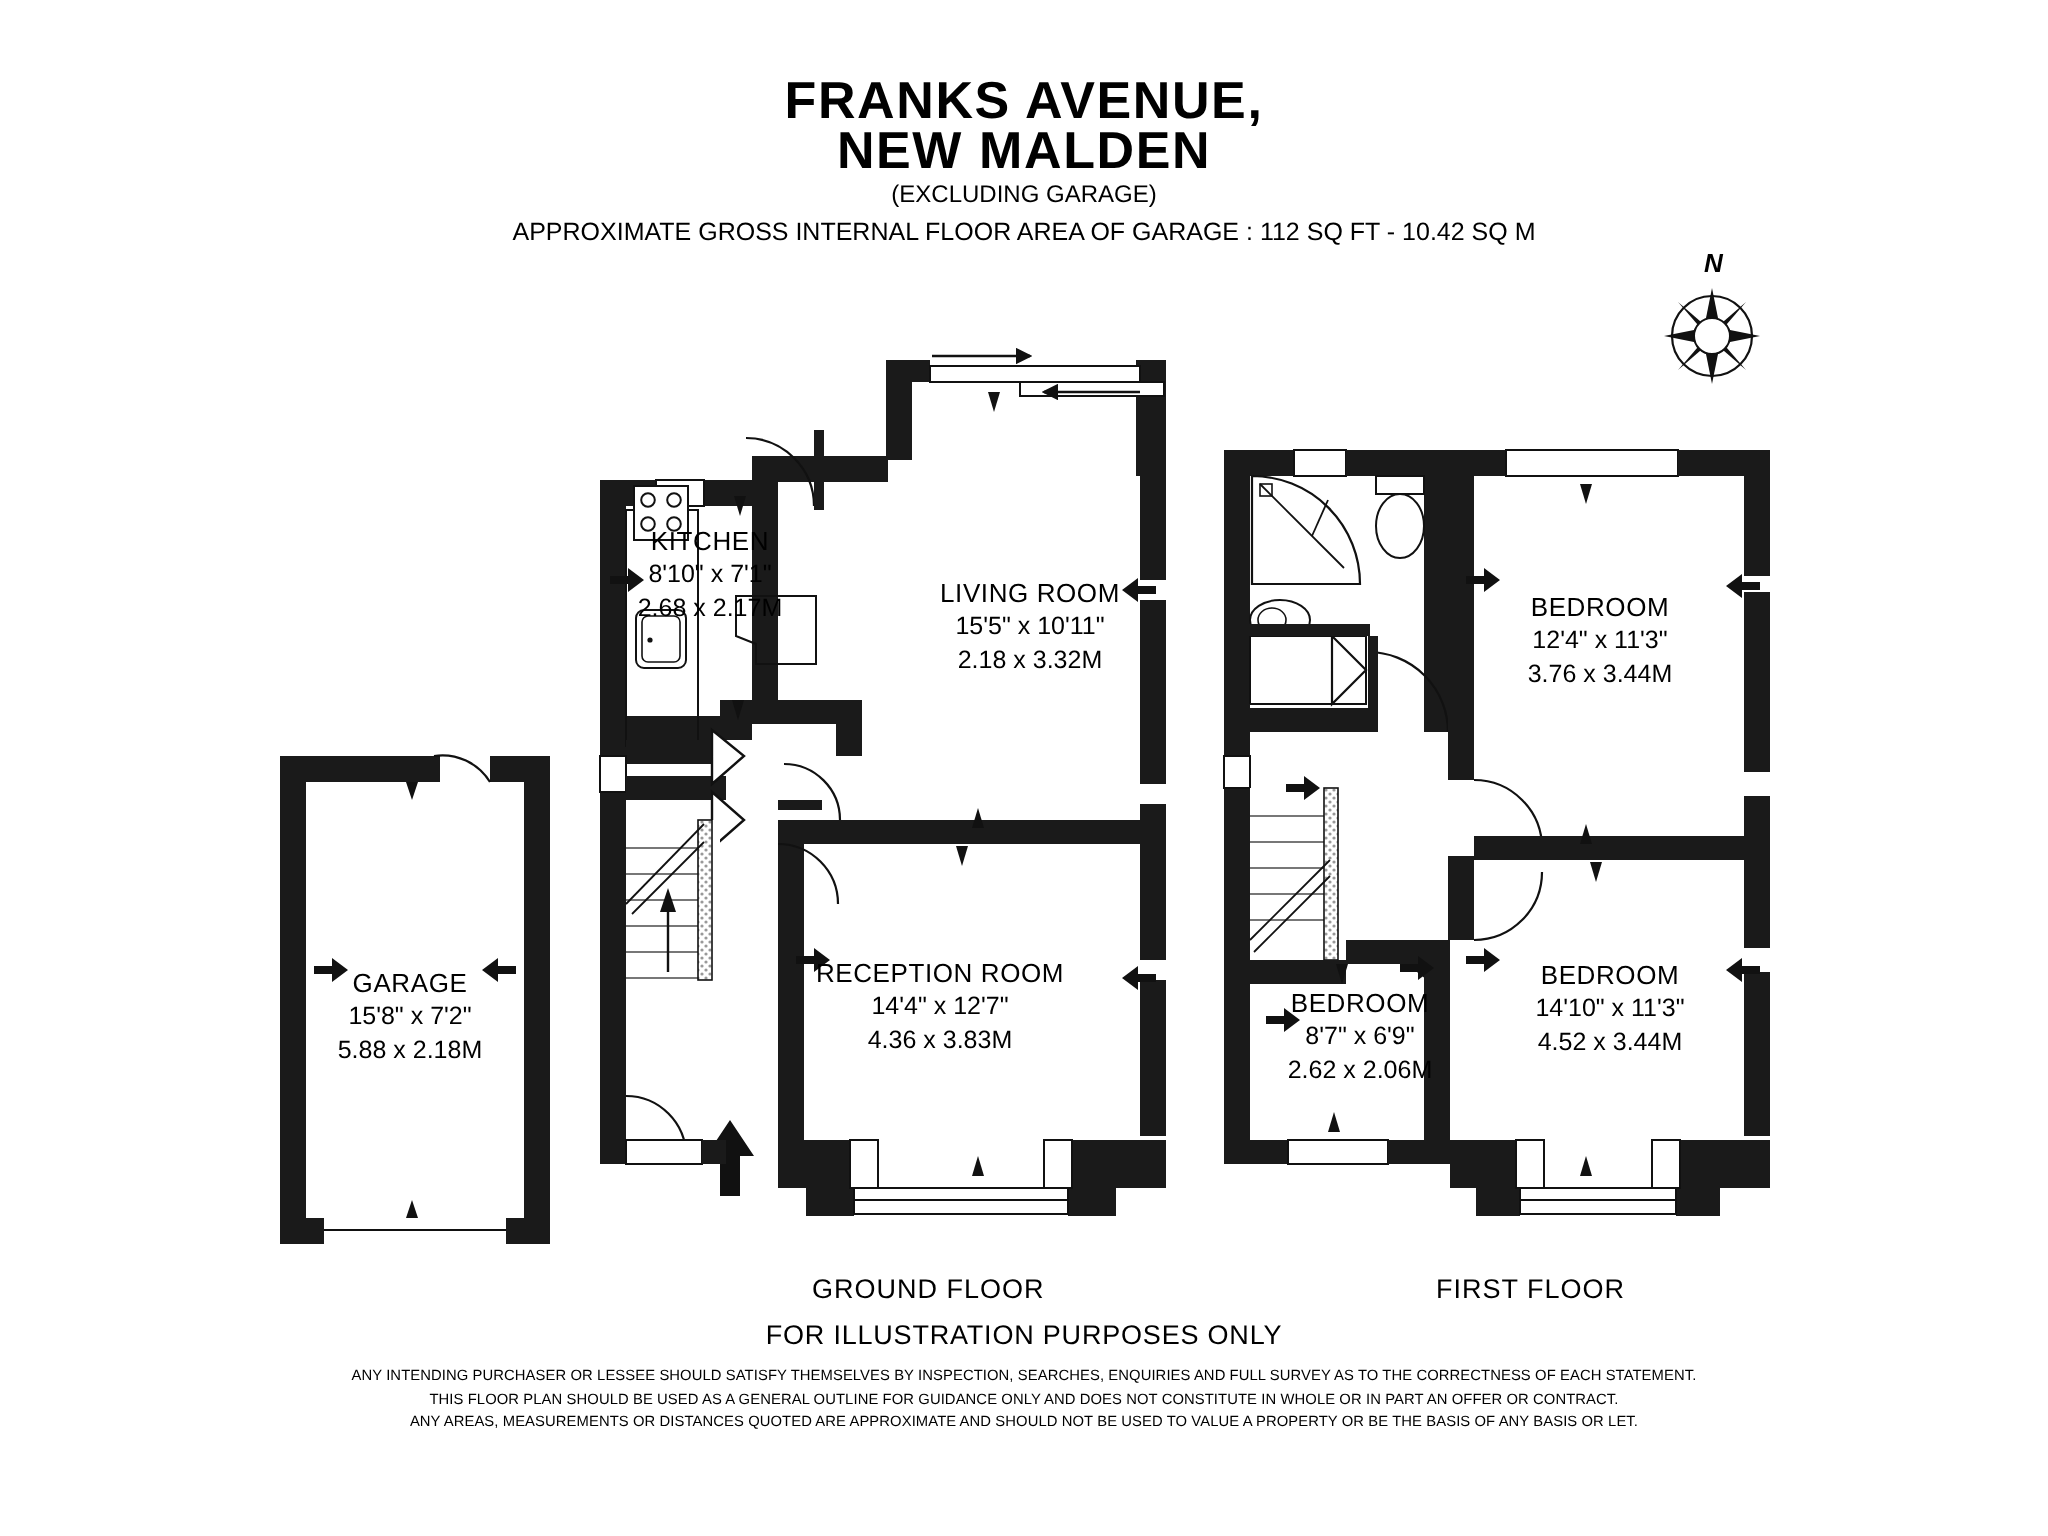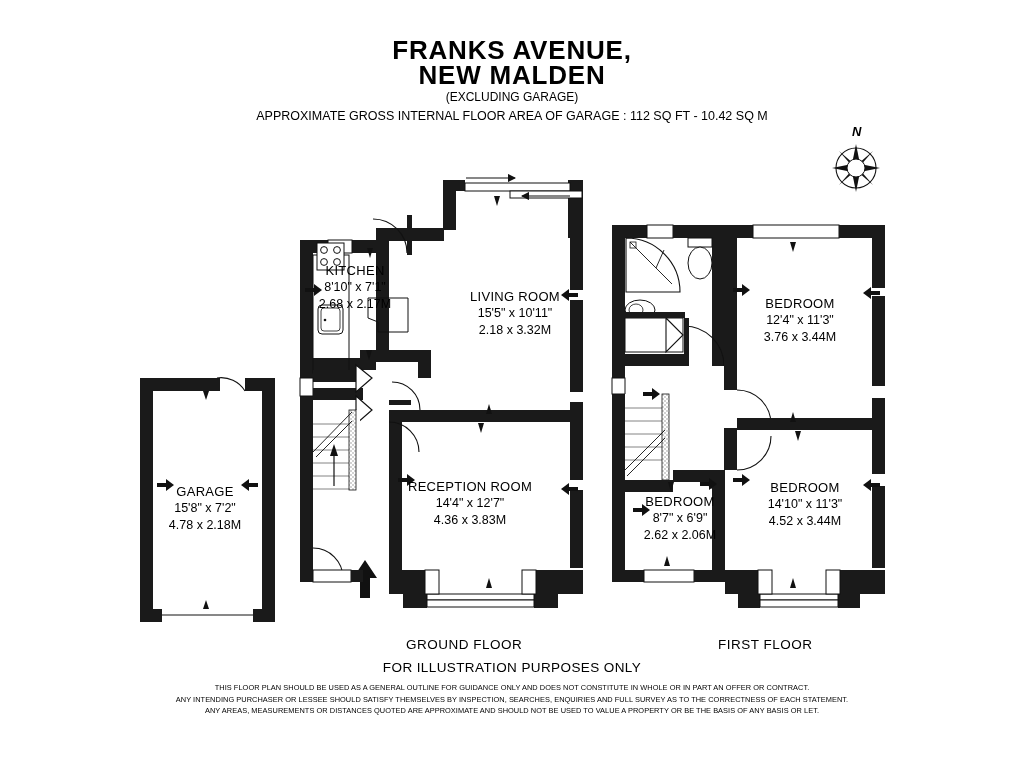--- a/index.html
+++ b/index.html
@@ -473,21 +473,21 @@
 
   <div class="room-text" id="rt-reception">
     <div class="rname">RECEPTION ROOM</div>
     <div class="rdim">14'4" x 12'7"</div>
     <div class="rdim">4.36 x 3.83M</div>
   </div>
 
   <div class="room-text" id="rt-garage">
     <div class="rname">GARAGE</div>
     <div class="rdim">15'8" x 7'2"</div>
-    <div class="rdim">4.78 x 2.18M</div>
+    <div class="rdim">5.88 x 2.18M</div>
   </div>
 
   <div class="room-text" id="rt-bed1">
     <div class="rname">BEDROOM</div>
     <div class="rdim">12'4" x 11'3"</div>
     <div class="rdim">3.76 x 3.44M</div>
   </div>
 
   <div class="room-text" id="rt-bed2">
     <div class="rname">BEDROOM</div>
@@ -500,18 +500,18 @@
     <div class="rdim">8'7" x 6'9"</div>
     <div class="rdim">2.62 x 2.06M</div>
   </div>
 
   <div class="floor-label" id="label-ground">GROUND FLOOR</div>
   <div class="floor-label" id="label-first">FIRST FLOOR</div>
 
   <div class="illus-label">FOR ILLUSTRATION PURPOSES ONLY</div>
 
   <div class="disclaimer">
+    <div>ANY INTENDING PURCHASER OR LESSEE SHOULD SATISFY THEMSELVES BY INSPECTION, SEARCHES, ENQUIRIES AND FULL SURVEY AS TO THE CORRECTNESS OF EACH STATEMENT.</div>
     <div>THIS FLOOR PLAN SHOULD BE USED AS A GENERAL OUTLINE FOR GUIDANCE ONLY AND DOES NOT CONSTITUTE IN WHOLE OR IN PART AN OFFER OR CONTRACT.</div>
-    <div>ANY INTENDING PURCHASER OR LESSEE SHOULD SATISFY THEMSELVES BY INSPECTION, SEARCHES, ENQUIRIES AND FULL SURVEY AS TO THE CORRECTNESS OF EACH STATEMENT.</div>
     <div>ANY AREAS, MEASUREMENTS OR DISTANCES QUOTED ARE APPROXIMATE AND SHOULD NOT BE USED TO VALUE A PROPERTY OR BE THE BASIS OF ANY BASIS OR LET.</div>
   </div>
 
 </div>
 
 </body></html>

